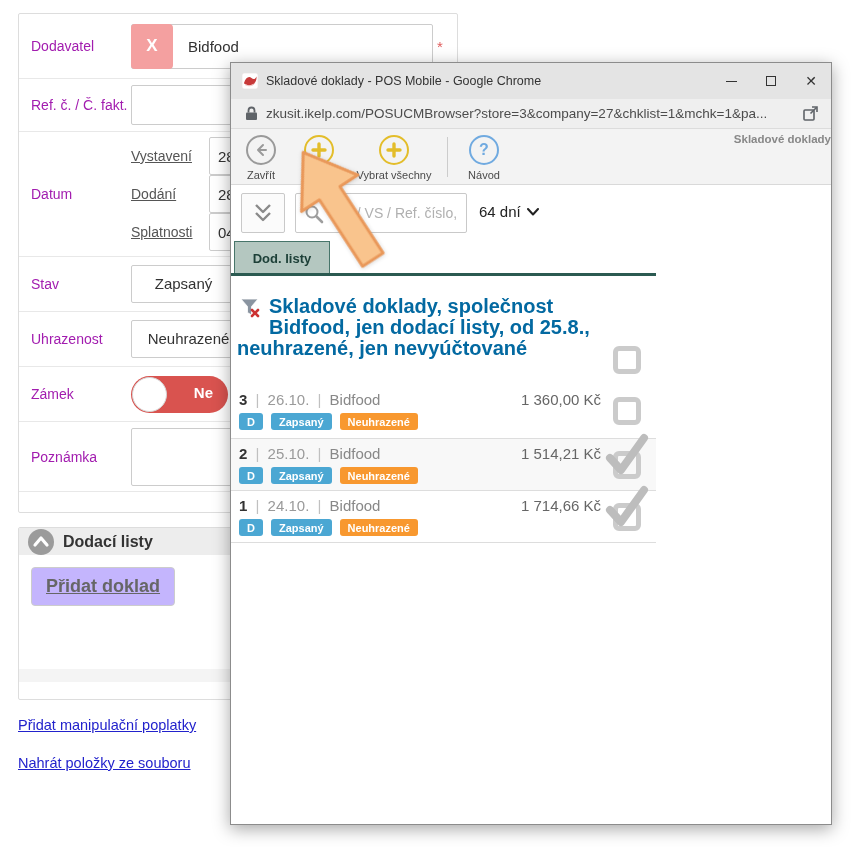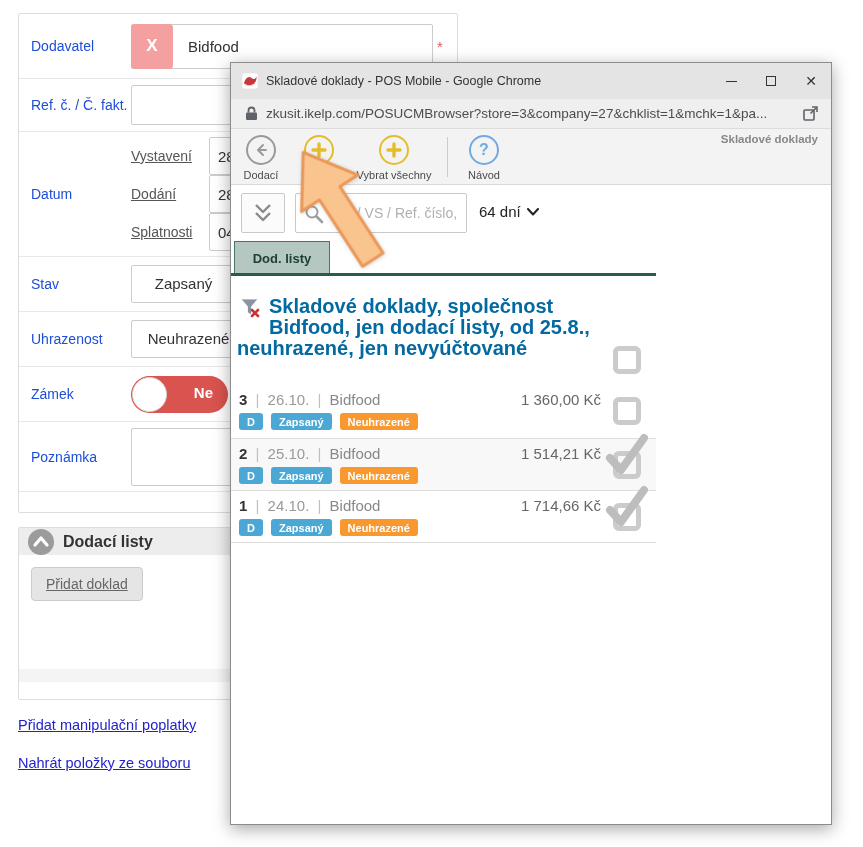--- a/index.html
+++ b/index.html
@@ -4,21 +4,21 @@
 <style>
   * { margin:0; padding:0; box-sizing:border-box; }
   html,body { width:863px; height:847px; background:#fff; overflow:hidden;
     font-family:"Liberation Sans", sans-serif; }
 
   
   #form-panel { position:absolute; left:18px; top:13px; width:440px; height:500px;
     background:#fff; border:1px solid #ddd; border-radius:2px; z-index:1; }
   .frow { position:absolute; left:0; width:438px; display:flex; align-items:center; }
   .frow.sep { border-top:1px solid #e8e8e8; }
-  .flabel { width:112px; padding-left:12px; font-size:14px; color:#1d4ed8; }
+  .flabel { width:112px; padding-left:12px; font-size:14px; color:#a21caf; }
   .tinput { border:1px solid #ccc; border-radius:2px; background:#fff;
     font-size:15px; color:#333; font-family:"Liberation Sans",sans-serif; }
   .clear-x { position:absolute; left:0; top:0; width:42px; height:45px;
     background:#f4a0a0; border-radius:4px; color:#fff; font-weight:bold;
     font-size:17px; display:flex; align-items:center; justify-content:center;
     border:none; cursor:pointer; }
   .req { color:#e05c5c; font-size:15px; margin-left:4px; }
   .subrow { display:flex; align-items:center; height:38px; }
   .sublabel { width:78px; font-size:14px; color:#555;text-decoration:underline; }
   .selbox { width:105px; height:38px; text-align:center; line-height:36px; }
@@ -30,23 +30,23 @@
     font-weight:bold; font-size:15px; }
 
   #dl-panel { position:absolute; left:18px; top:527px; width:440px; height:173px;
     border:1px solid #ddd; border-radius:2px; background:#fff; z-index:1; }
   #dl-header { height:27px; background:#ededed; display:flex; align-items:center;
     padding-left:9px; }
   #dl-title { font-size:16px; font-weight:bold; color:#333; margin-left:9px; }
   #dl-footer { position:absolute; left:0; bottom:17px; width:438px; height:13px;
     background:#f4f4f4; }
   #add-doc-btn { position:absolute; left:12px; top:39px; padding:8px 14px;
-    background:#e5e5e5; border:1px solid #ccc; border-radius:4px;
-    font-size:14px; color:#666; text-decoration:underline; cursor:pointer;
-    font-family:"Liberation Sans",sans-serif; }
+    background:#c4b5fd; border:1px solid #ccc; border-radius:4px;
+    font-size:18px; color:#666; text-decoration:underline; cursor:pointer;
+    font-family:"Liberation Sans",sans-serif;font-weight:bold; }
   .blue-link { position:absolute; left:18px; font-size:14.5px; color:#2222cc;
     text-decoration:underline; cursor:pointer; z-index:1; }
 
   
   #popup { position:absolute; left:230px; top:62px; width:602px; height:763px;
     background:#fff; border:1px solid #8c8c8c;
     box-shadow:0 4px 16px rgba(0,0,0,.35); z-index:10; }
   #titlebar { position:absolute; left:0; top:0; width:100%; height:36px;
     background:#e4e4e4; display:flex; align-items:center; }
   #titlebar .fav { margin-left:11px; }
@@ -69,21 +69,21 @@
   .tbtn { position:absolute; top:6px; display:flex; flex-direction:column;
     align-items:center; cursor:pointer; }
   .circ { width:30px; height:30px; border-radius:50%; display:flex;
     align-items:center; justify-content:center; background:#fff0; }
   .circ.gray { border:2.5px solid #9a9a9a; color:#9a9a9a; }
   .circ.gold { border:2.5px solid #e3bd2a; color:#e3bd2a; }
   .circ.blue { border:2.5px solid #70aae0; color:#70aae0; }
   .tbl { font-size:11px; color:#4a4a4a; margin-top:4px; white-space:nowrap; }
   #tb-sep { position:absolute; left:216px; top:8px; width:1px; height:40px;
     background:#ccc; }
-  #page-title { position:absolute; right:13px; top:4px; font-size:11.5px;
+  #page-title { position:absolute; right:0; top:4px; font-size:11.5px;
     font-weight:bold; color:#888; }
 
   #chev-btn { position:absolute; left:10px; top:130px; width:44px; height:40px;
     background:#fbfbfb; border:1px solid #c9c9c9; border-radius:2px;
     display:flex; align-items:center; justify-content:center; cursor:pointer; }
   #search-box { position:absolute; left:64px; top:130px; width:172px; height:40px;
     border:1px solid #c9c9c9; border-radius:2px; background:#fff; }
   #search-box svg { position:absolute; left:8px; top:10px; }
   #search-input { position:absolute; left:32px; top:0; width:136px; height:38px;
     border:none; outline:none; font-size:14px; color:#444;
@@ -238,21 +238,21 @@
     </svg>
   </div>
 
   <div id="toolbar">
     <div class="tbtn" style="left:8px;width:44px;">
       <div class="circ gray">
         <svg width="16" height="16" viewBox="0 0 16 16">
             <path d="M10 3 L5 8 L10 13 M5 8 H13" fill="none" stroke="#9a9a9a" stroke-width="2" stroke-linecap="round" stroke-linejoin="round"></path>
           </svg>
       </div>
-      <div class="tbl">Dodací</div>
+      <div class="tbl">Zavřít</div>
     </div>
     <div class="tbtn" style="left:60px;width:55px;">
       <div class="circ gold">
         <svg width="16" height="16" viewBox="0 0 16 16">
             <path d="M8 2 V14 M2 8 H14" stroke="#e3bd2a" stroke-width="3.4" stroke-linecap="round"></path>
           </svg>
       </div>
       <div class="tbl">Vybrat</div>
     </div>
     <div class="tbtn" style="left:118px;width:90px;">

